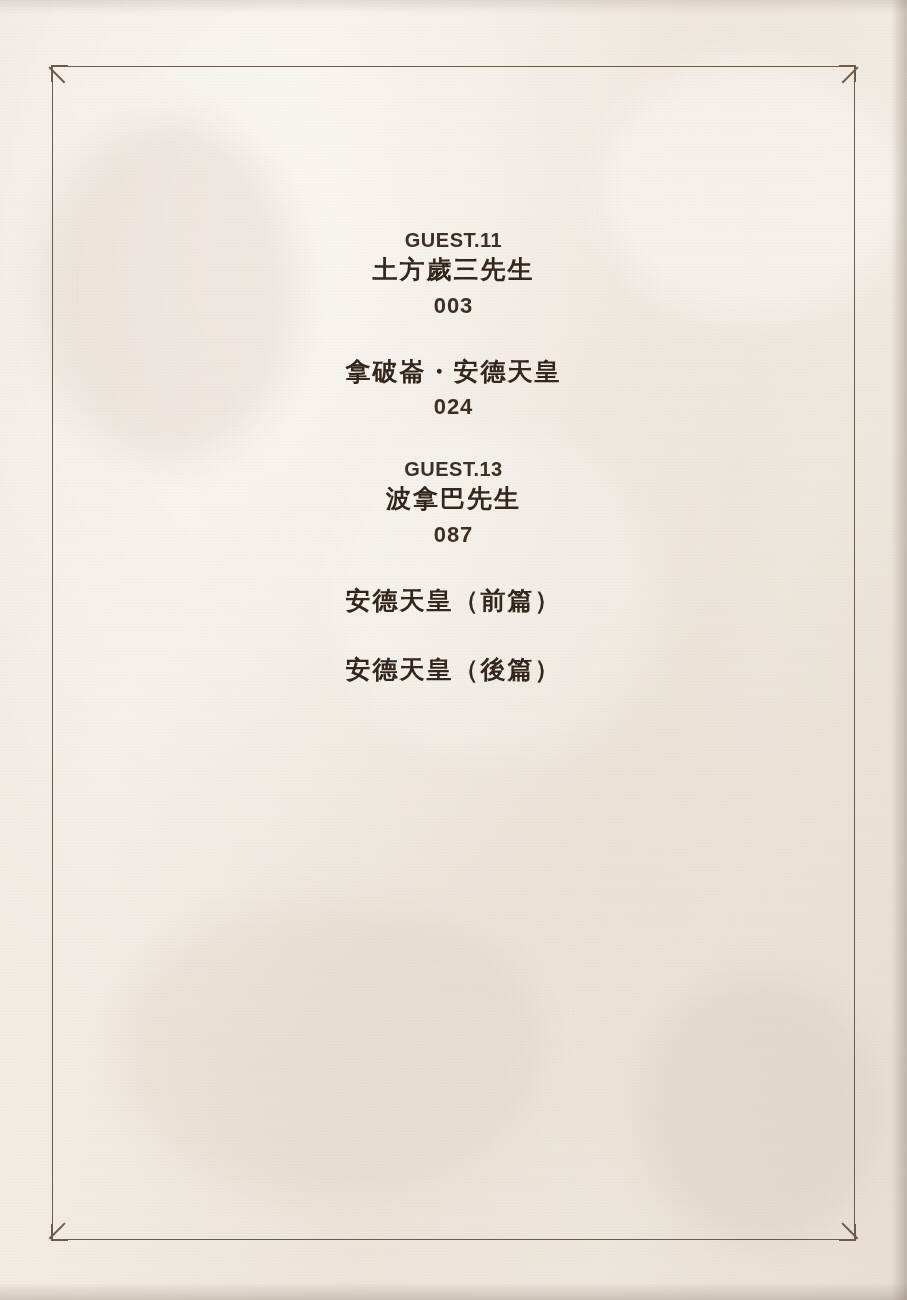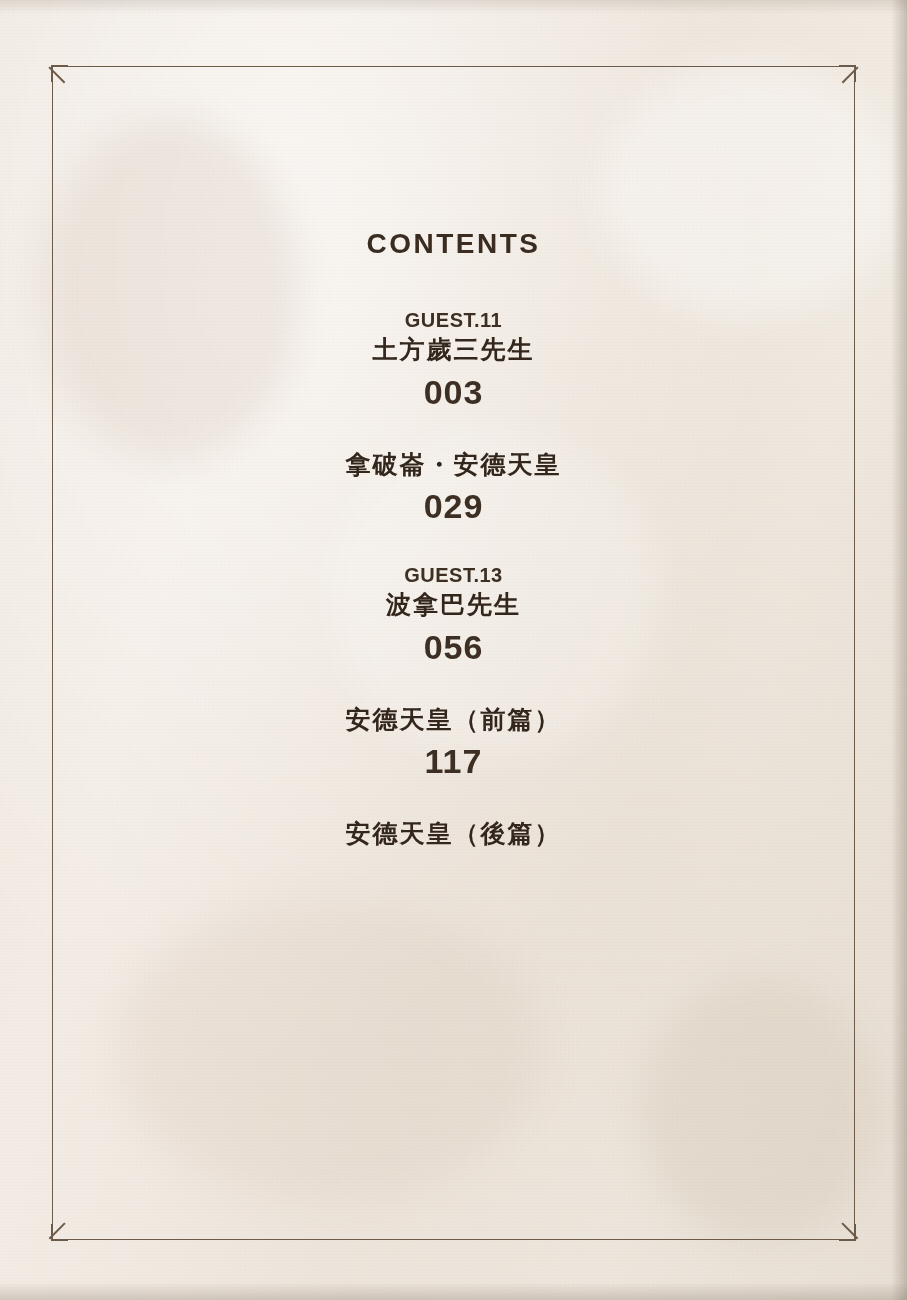--- a/index.html
+++ b/index.html
@@ -107,21 +107,21 @@
   .entry-title {
     font-size: 25px;
     font-weight: bold;
     letter-spacing: 2px;
     color: #33261c;
     line-height: 1.3;
     margin-top: 1px;
     font-family: Liberation Serif, serif;
   }
   .entry-page {
-    font-size: 34px;
+    font-size: 22px;
     font-weight: bold;
     letter-spacing: 1px;
     color: #3d2f23;
     margin-top: 6px;
   }
 
   
   .edge-right {
     position: absolute;
     top: 0; right: 0;
@@ -160,42 +160,40 @@
     <span class="corner tr"></span>
     <span class="corner bl"></span>
     <span class="corner br"></span>
     <span class="nick tl"></span>
     <span class="nick tr"></span>
     <span class="nick bl"></span>
     <span class="nick br"></span>
   </div>
 
   <div class="content">
-    <div class="toc-title">CONTENTS</div>
 
     <div class="entry">
       <div class="entry-code">GUEST.11</div>
       <div class="entry-title">土方歲三先生</div>
       <div class="entry-page">003</div>
     </div>
 
     <div class="entry">
       <div class="entry-title">拿破崙・安德天皇</div>
-      <div class="entry-page">029</div>
+      <div class="entry-page">024</div>
     </div>
 
     <div class="entry">
       <div class="entry-code">GUEST.13</div>
       <div class="entry-title">波拿巴先生</div>
-      <div class="entry-page">056</div>
+      <div class="entry-page">087</div>
     </div>
 
     <div class="entry">
       <div class="entry-title">安德天皇（前篇）</div>
-      <div class="entry-page">117</div>
     </div>
 
     <div class="entry">
       <div class="entry-title">安德天皇（後篇）</div>
     </div>
   </div>
 
   <div class="edge-top"></div>
   <div class="edge-right"></div>
   <div class="edge-bottom"></div>

